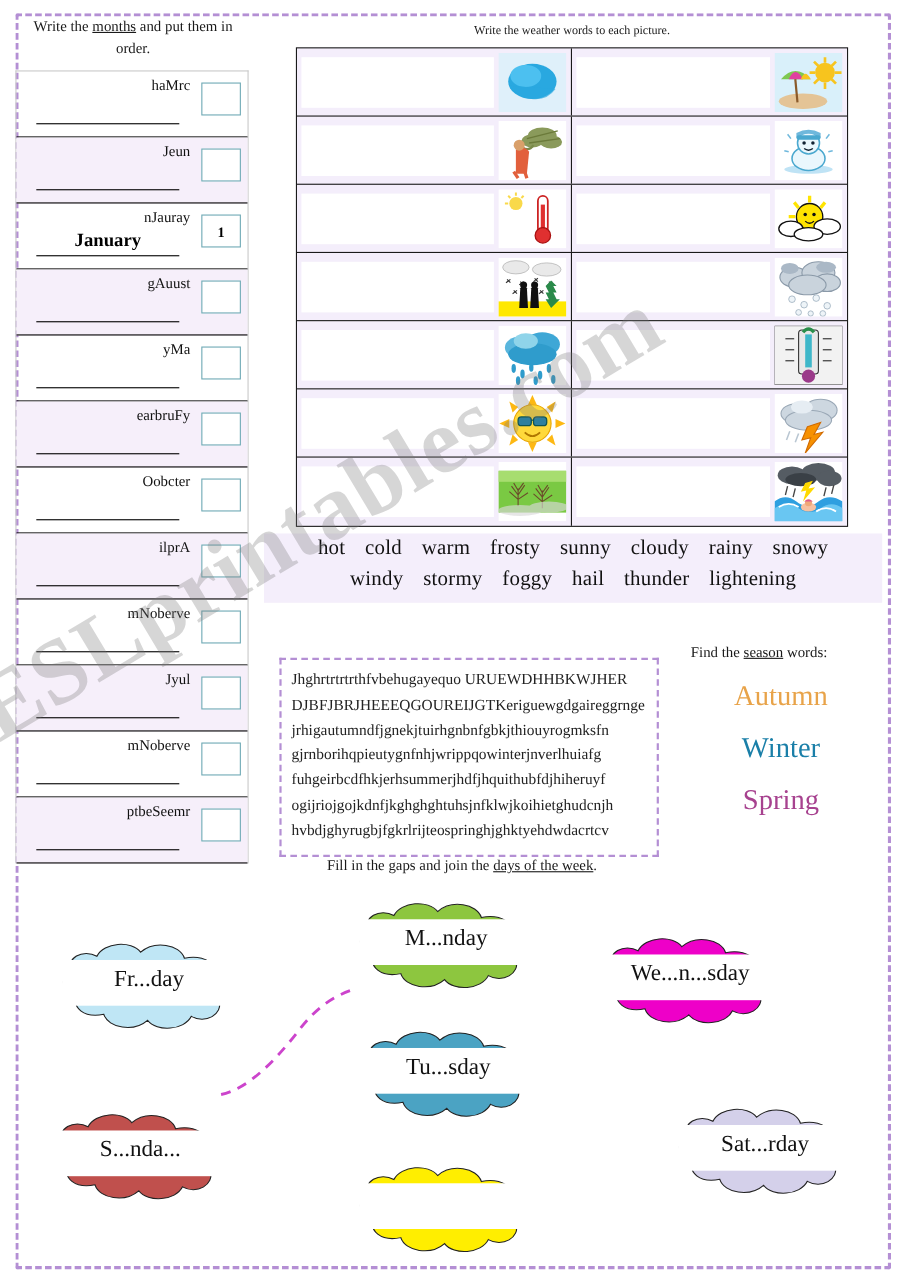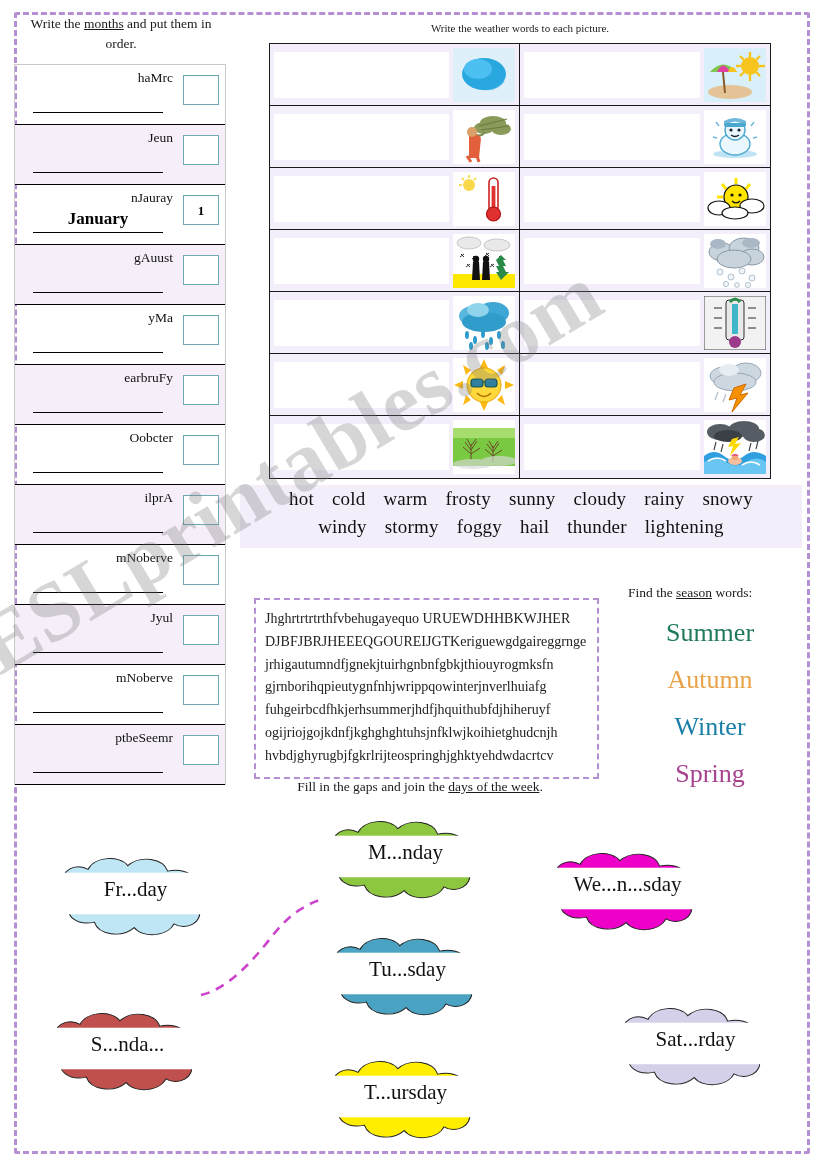--- a/index.html
+++ b/index.html
@@ -668,21 +668,20 @@
     <div class="jline">fuhgeirbcdfhkjerhsummerjhdfjhquithubfdjhiheruyf</div>
     <div class="jline">ogijriojgojkdnfjkghghghtuhsjnfklwjkoihietghudcnjh</div>
     <div class="jline">hvbdjghyrugbjfgkrlrijteospringhjghktyehdwdacrtcv</div>
   </div>
 
 <div id="seasons">
   <div id="seasons-title">
     <span>Find the </span><u>season</u><span> words:</span>
   </div>
   <div id="seasons-list">
-      <div class="season-word" style="color: rgb(31, 122, 90);">Summer</div>
       <div class="season-word" style="color: rgb(232, 163, 73);">Autumn</div>
       <div class="season-word" style="color: rgb(26, 127, 168);">Winter</div>
       <div class="season-word" style="color: rgb(167, 66, 143);">Spring</div>
     </div>
 </div>
 
 <div id="days-title">
   <span>Fill in the gaps and join the </span><u>days of the week</u><span>.</span>
 </div>
 <div id="days-area">
@@ -726,21 +725,20 @@
         <path d="M24 54 C 10 54, 6 40, 18 34 C 12 20, 28 10, 40 18 C 46 4, 70 2, 78 14 C 90 2, 112 6, 116 20 C 132 16, 148 26, 144 40 C 158 42, 160 58, 146 62 C 150 76, 134 86, 122 78 C 116 92, 92 94, 84 82 C 72 94, 50 90, 46 76 C 30 80, 16 70, 24 54 Z" transform="translate(8,8) scale(1.02,0.92)" fill="#d4d0ea" stroke="#222" stroke-width="1"></path>
         <rect x="18" y="28" width="156" height="42" fill="#ffffff"></rect>
       </svg>
       <div class="daylabel">Sat...rday</div>
     </div>
     <div class="cloud" style="left: 308px; top: 1048px;">
       <svg viewBox="0 0 190 96" preserveAspectRatio="none">
         <path d="M24 54 C 10 54, 6 40, 18 34 C 12 20, 28 10, 40 18 C 46 4, 70 2, 78 14 C 90 2, 112 6, 116 20 C 132 16, 148 26, 144 40 C 158 42, 160 58, 146 62 C 150 76, 134 86, 122 78 C 116 92, 92 94, 84 82 C 72 94, 50 90, 46 76 C 30 80, 16 70, 24 54 Z" transform="translate(8,8) scale(1.02,0.92)" fill="#ffee00" stroke="#222" stroke-width="1"></path>
         <rect x="18" y="28" width="156" height="42" fill="#ffffff"></rect>
       </svg>
-      <div class="daylabel">T...ursday</div>
     </div>
   </div>
 
 <svg id="link-line" viewBox="0 0 140 110">
   <path d="M6 100 C 30 95, 55 70, 78 40 C 92 22, 108 10, 128 4" fill="none" stroke="#cc44cc" stroke-width="2.6" stroke-dasharray="9 7"></path>
 </svg>
 
 <div id="watermark">
   <span>ESLprintables.com</span>
 </div>

